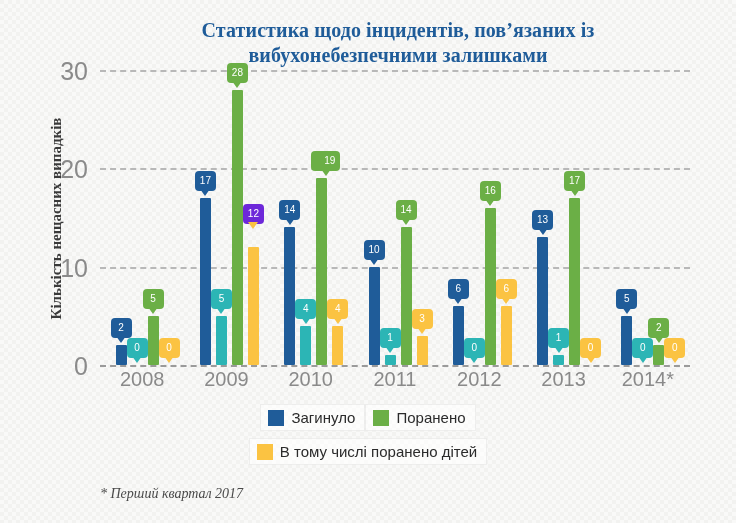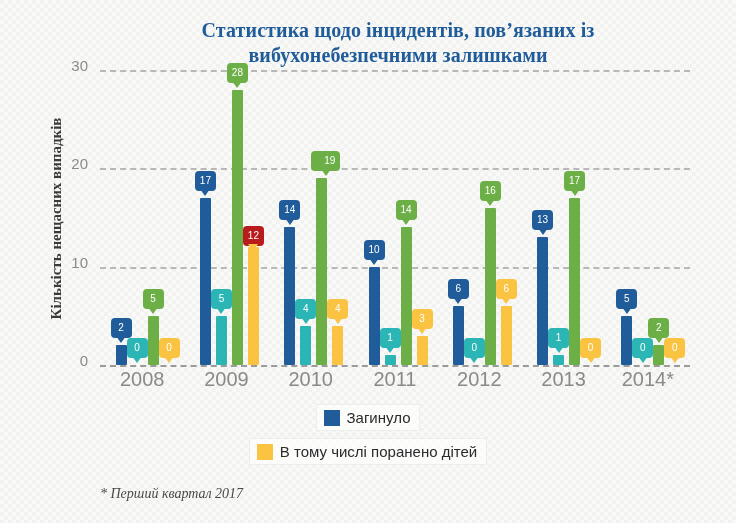--- a/index.html
+++ b/index.html
@@ -31,21 +31,21 @@
     position:absolute;left:-74px;top:210px;width:260px;
     transform:rotate(-90deg);transform-origin:center center;
     text-align:center;
     font-family:"Liberation Serif", serif;
     font-weight:bold;font-size:15px;color:#3a3a3a;
   }
   .gridline{position:absolute;left:0;width:590px;height:0;
     border-top:2px dashed #b8b8b8;}
   .ytick{
     position:absolute;width:40px;text-align:right;
-    font-size:15px;color:#8a8a8a;
+    font-size:25px;color:#8a8a8a;
     font-family:"Liberation Sans", sans-serif;
   }
   .baseline{
     position:absolute;left:100px;top:365px;width:590px;height:0;
     border-top:2px dashed #9a9a9a;
   }
   .bar{
     position:absolute;bottom:0;width:11px;border-radius:1px;
   }
   .bubble{
@@ -110,21 +110,21 @@
       <div class="bar" style="position: absolute; left: 147.643px; top: 315.833px; height: 49.1667px; background: rgb(107, 175, 70);"></div>
       <div class="bubble" style="position: absolute; left: 142.643px; top: 288.833px; background: rgb(107, 175, 70); color: rgb(107, 175, 70);"><span style="color: rgb(255, 255, 255);">5</span></div>
       <div class="bubble" style="position: absolute; left: 158.643px; top: 338px; background: rgb(251, 195, 66); color: rgb(251, 195, 66);"><span style="color: rgb(255, 255, 255);">0</span></div>
       <div class="bar" style="position: absolute; left: 199.929px; top: 197.833px; height: 167.167px; background: rgb(31, 92, 153);"></div>
       <div class="bubble" style="position: absolute; left: 194.929px; top: 170.833px; background: rgb(31, 92, 153); color: rgb(31, 92, 153);"><span style="color: rgb(255, 255, 255);">17</span></div>
       <div class="bar" style="position: absolute; left: 215.929px; top: 315.833px; height: 49.1667px; background: rgb(44, 181, 181);"></div>
       <div class="bubble" style="position: absolute; left: 210.929px; top: 288.833px; background: rgb(44, 181, 181); color: rgb(44, 181, 181);"><span style="color: rgb(255, 255, 255);">5</span></div>
       <div class="bar" style="position: absolute; left: 231.929px; top: 89.6667px; height: 275.333px; background: rgb(107, 175, 70);"></div>
       <div class="bubble" style="position: absolute; left: 226.929px; top: 62.6667px; background: rgb(107, 175, 70); color: rgb(107, 175, 70);"><span style="color: rgb(255, 255, 255);">28</span></div>
       <div class="bar" style="position: absolute; left: 247.929px; top: 247px; height: 118px; background: rgb(251, 195, 66);"></div>
-      <div class="bubble" style="position: absolute; left: 242.929px; top: 226px; background: #b91c1c; color: rgb(251, 195, 66); text-align: center;"><span style="color: rgb(255, 255, 255);">12</span></div>
+      <div class="bubble" style="position: absolute; left: 242.929px; top: 204px; background: #6d28d9; color: rgb(251, 195, 66); text-align: center;"><span style="color: rgb(255, 255, 255);">12</span></div>
       <div class="bar" style="position: absolute; left: 284.214px; top: 227.333px; height: 137.667px; background: rgb(31, 92, 153);"></div>
       <div class="bubble" style="position: absolute; left: 279.214px; top: 200.333px; background: rgb(31, 92, 153); color: rgb(31, 92, 153);"><span style="color: rgb(255, 255, 255);">14</span></div>
       <div class="bar" style="position: absolute; left: 300.214px; top: 325.667px; height: 39.3333px; background: rgb(44, 181, 181);"></div>
       <div class="bubble" style="position: absolute; left: 295.214px; top: 298.667px; background: rgb(44, 181, 181); color: rgb(44, 181, 181);"><span style="color: rgb(255, 255, 255);">4</span></div>
       <div class="bar" style="position: absolute; left: 316.214px; top: 178.167px; height: 186.833px; background: rgb(107, 175, 70);"></div>
       <div class="bubble" style="position: absolute; left: 311.214px; top: 151.167px; background: rgb(107, 175, 70); color: rgb(107, 175, 70); padding-left: 8px;"><span style="color: rgb(255, 255, 255);">19</span></div>
       <div class="bar" style="position: absolute; left: 332.214px; top: 325.667px; height: 39.3333px; background: rgb(251, 195, 66);"></div>
       <div class="bubble" style="position: absolute; left: 327.214px; top: 298.667px; background: rgb(251, 195, 66); color: rgb(251, 195, 66);"><span style="color: rgb(255, 255, 255);">4</span></div>
       <div class="bar" style="position: absolute; left: 368.5px; top: 266.667px; height: 98.3333px; background: rgb(31, 92, 153);"></div>
       <div class="bubble" style="position: absolute; left: 363.5px; top: 239.667px; background: rgb(31, 92, 153); color: rgb(31, 92, 153);"><span style="color: rgb(255, 255, 255);">10</span></div>
@@ -164,20 +164,24 @@
       <div class="xlabel" style="left: 434.286px;">2012</div>
       <div class="xlabel" style="left: 518.571px;">2013</div>
       <div class="xlabel" style="left: 602.857px;">2014*</div>
     </div>
 
   <div class="legend-row" id="legend-top" style="top:404px;">
       <div class="legend-item">
         <span class="swatch" style="background: rgb(31, 92, 153);"></span>
         <span class="legend-text">Загинуло</span>
       </div>
+      <div class="legend-item">
+        <span class="swatch" style="background: rgb(107, 175, 70);"></span>
+        <span class="legend-text">Поранено</span>
+      </div>
     </div>
   <div class="legend-row" id="legend-bottom" style="top:438px;">
       <div class="legend-item">
         <span class="swatch" style="background: rgb(251, 195, 66);"></span>
         <span class="legend-text">В тому числі поранено дітей</span>
       </div>
     </div>
 
   <div class="footnote">* Перший квартал 2017</div>
 </div>

